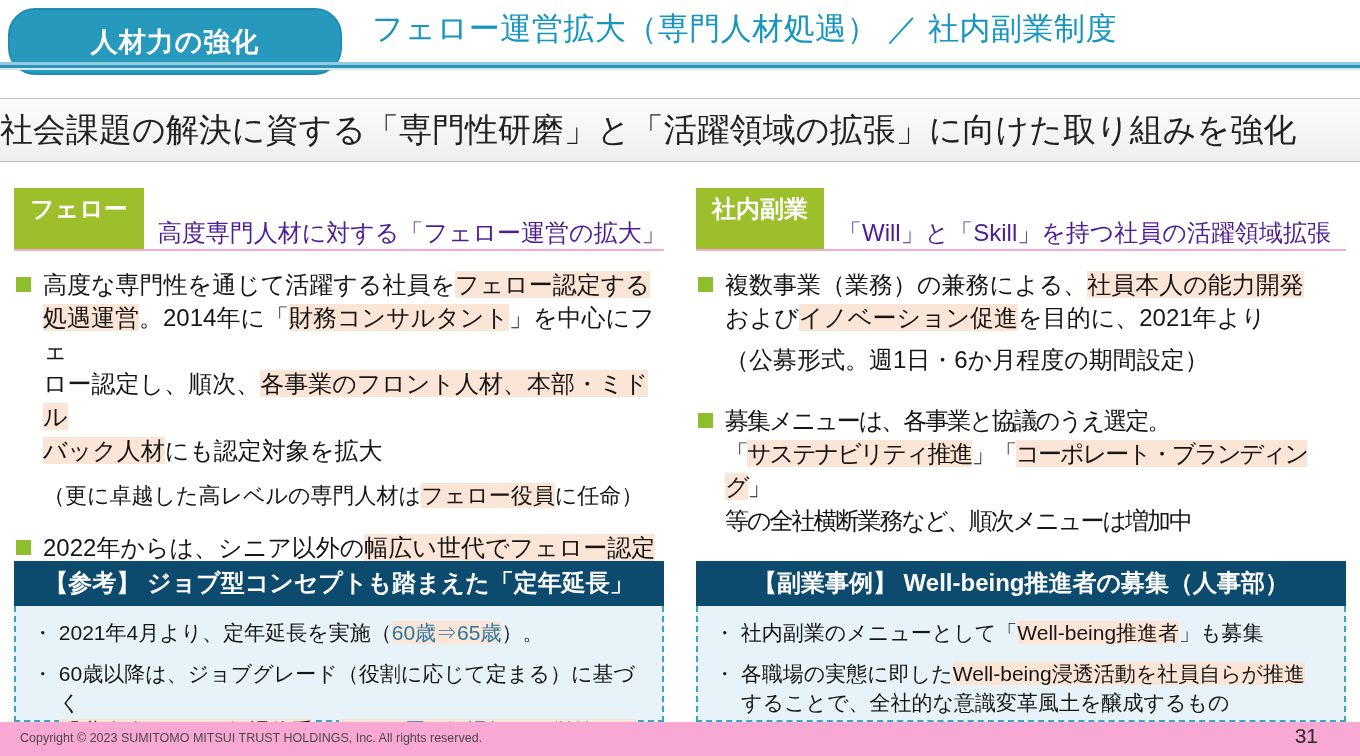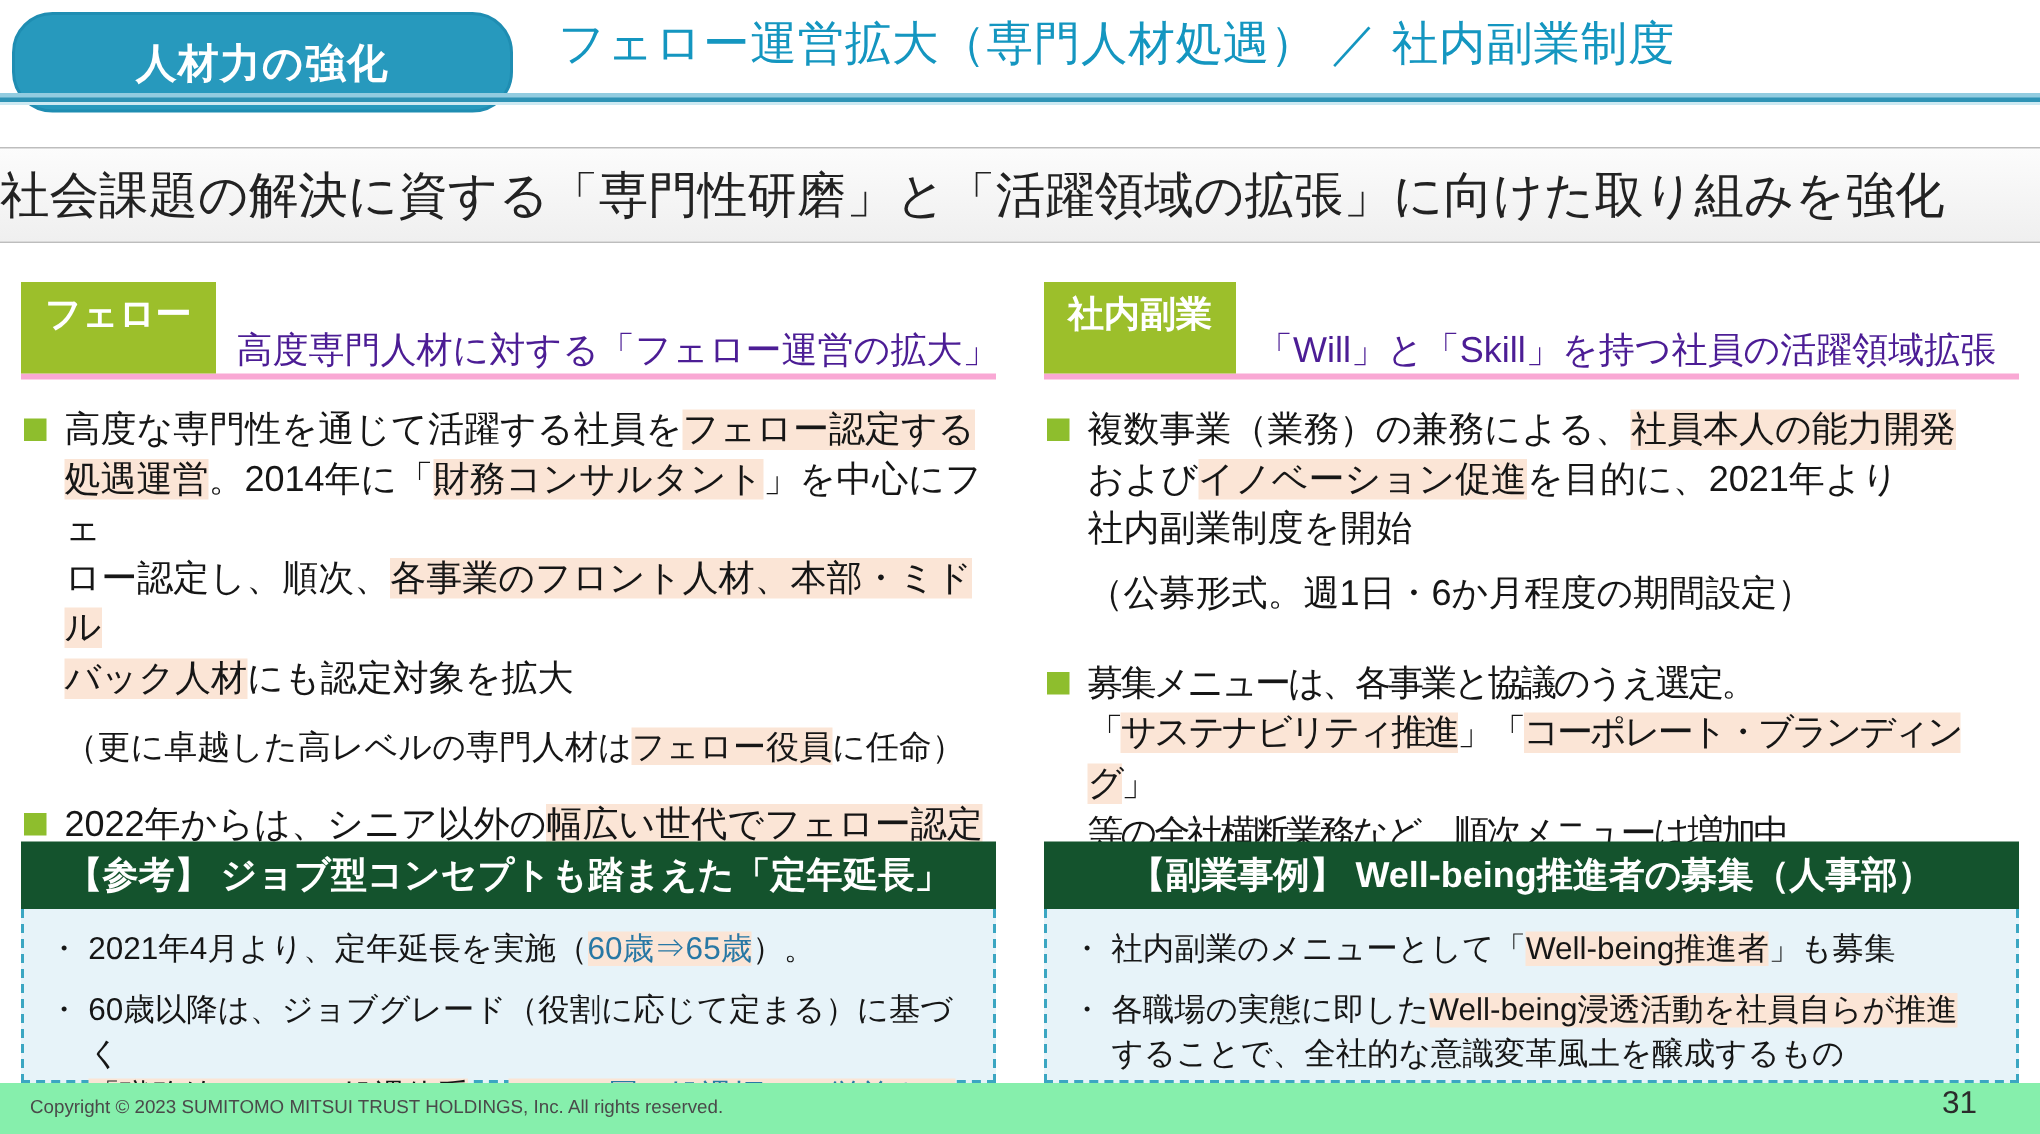--- a/index.html
+++ b/index.html
@@ -27,21 +27,21 @@
   
   .lead {
     margin-top:24px; height:64px; line-height:62px; 
     border-top:1px solid #bdbdbd; border-bottom:1px solid #bdbdbd;
     background:linear-gradient(#fcfcfc,#efefef);
     font-size:33px; color:#222; white-space:nowrap;
   }
   
   .cols { display:flex; gap:32px; padding:0 14px; margin-top:26px; }
   .col { width:654px; position:relative; height:534px; }
-  .sec-head { display:flex; border-bottom:4px solid #f9a8d4; }
+  .sec-head { display:flex; border-bottom:2px solid #f9a8d4; }
   .tag {
     background:#9CBF2B; color:#fff; font-weight:bold; font-size:24px;
     padding:5px 16px 6px; flex:none;
   }
   .sec-title { font-size:24px; color:#4c1d95; margin-left:14px; align-self:center; padding-top:2px; white-space:nowrap;margin-top:27px; }
   .bullet { display:flex; margin-top:17px; }
   .bullet.second { margin-top:20px; }
   .sq { width:15px; height:15px; background:#8EBE2D; margin:9px 12px 0 2px; flex:none; }
   .btext { font-size:24px; line-height:1.38; color:#161616; }
   .ls-tight { letter-spacing:-2px; }
@@ -56,31 +56,31 @@
     background:#E6F0CE; border-radius:14px;
     font-size:24px; padding:9px 0 10px 22px;
   }
   .callout-pointer {
     position:absolute; top:-14px; left:298px; width:0; height:0;
     border-left:13px solid transparent; border-right:13px solid transparent;
     border-bottom:15px solid #E6F0CE;
   }
   .refbox { position:absolute; left:0; right:0; bottom:0; }
   .refhead {
-    background:#14532d; color:#fff; font-size:24px; font-weight:bold;
+    background:#0c4a6e; color:#fff; font-size:24px; font-weight:bold;
     text-align:center; padding:6px 0 7px; white-space:nowrap;
   }
   .refbody {
     background:#E7F3F9; border:2px dashed #3BA6C2; border-top:none;
     padding:13px 14px 15px 16px; height:116px;
   }
   .ref-item { font-size:21px; line-height:1.35; padding-left:27px; text-indent:-27px; }
   .ref-item + .ref-item { margin-top:13px; }
   
-  .footer { position:absolute; left:0; right:0; bottom:0; height:34px; background:#86efac; }
+  .footer { position:absolute; left:0; right:0; bottom:0; height:34px; background:#f9a8d4; }
   .copyright { position:absolute; left:20px; top:9px; font-size:12.5px; color:#4a4a4a; }
   .page-number { position:absolute; right:42px; top:2px; font-size:21px; color:#2b2b2b; }
 </style>
 </head>
 <body>
 
 <div class="header">
   <div class="pill">
     <span>人材力の強化</span>
   </div>
@@ -125,21 +125,21 @@
   </div>
 
   <div class="col">
     <div class="sec-head">
       <div class="tag">社内副業</div>
       <div class="sec-title">「Will」と「Skill」を持つ社員の活躍領域拡張</div>
     </div>
 
     <div class="bullet">
       <span class="sq"></span>
-      <div class="btext"><span>複数事業（業務）の兼務による、</span><span class="hl">社員本人の能力開発</span><br><span>および</span><span class="hl">イノベーション促進</span><span>を目的に、2021年より</span><br><span>社内副業制度を開始</span></div>
+      <div class="btext"><span>複数事業（業務）の兼務による、</span><span class="hl">社員本人の能力開発</span><br><span>および</span><span class="hl">イノベーション促進</span><span>を目的に、2021年より</span><br></div>
     </div>
 
     <div class="note2">（公募形式。週1日・6か月程度の期間設定）</div>
 
     <div class="bullet second" style="margin-top:28px">
       <span class="sq"></span>
       <div class="btext ls-tight"><span>募集メニューは、各事業と協議のうえ選定。</span><br><span>「</span><span class="hl">サステナビリティ推進</span><span>」「</span><span class="hl">コーポレート・ブランディング</span><span>」</span><br><span>等の全社横断業務など、順次メニューは増加中</span></div>
     </div>
 
     <div class="refbox">

